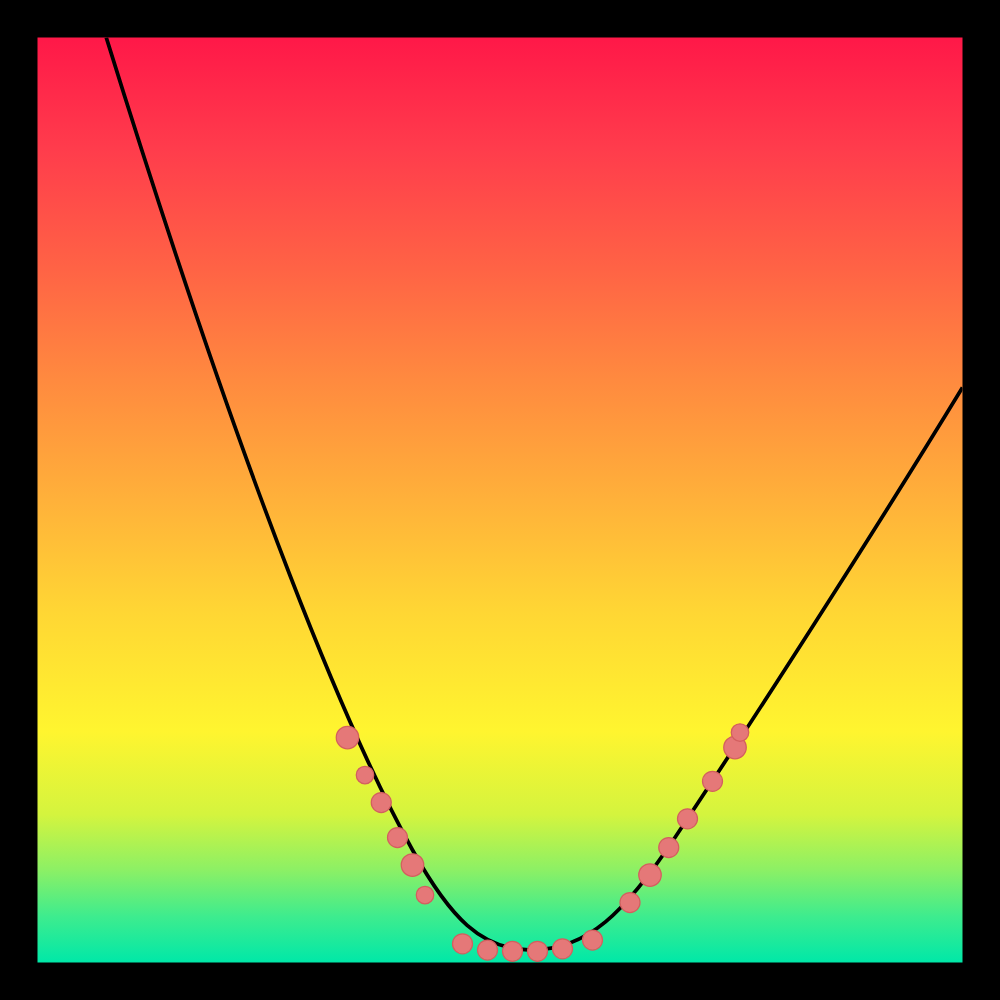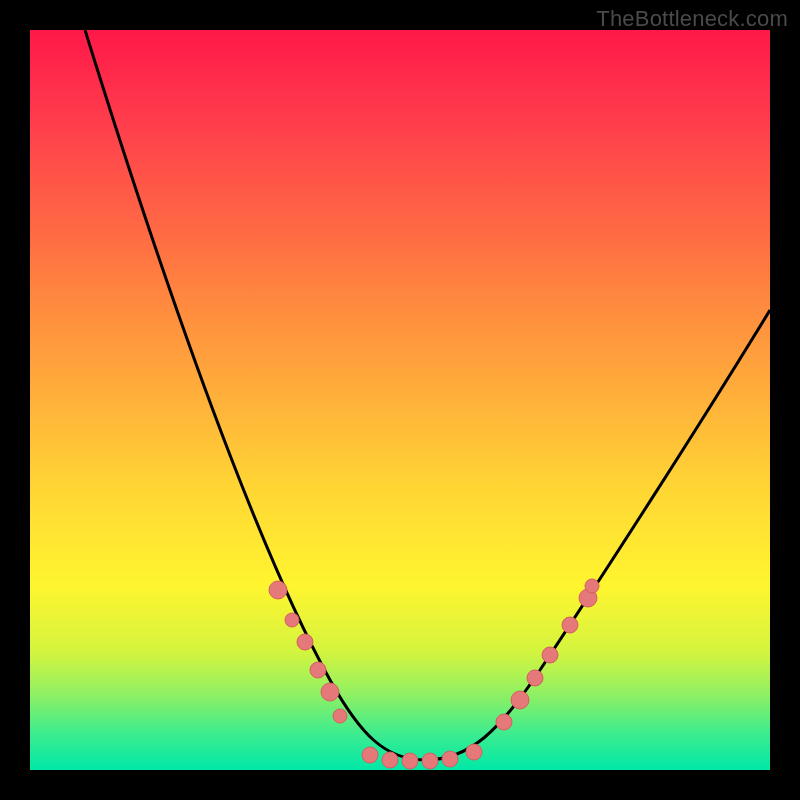--- a/index.html
+++ b/index.html
@@ -80,14 +80,13 @@
           <circle cx="474" cy="692" r="8" fill="#e57878" stroke="#d35f5f" stroke-width="1"></circle>
           <circle cx="490" cy="670" r="9" fill="#e57878" stroke="#d35f5f" stroke-width="1"></circle>
           <circle cx="505" cy="648" r="8" fill="#e57878" stroke="#d35f5f" stroke-width="1"></circle>
           <circle cx="520" cy="625" r="8" fill="#e57878" stroke="#d35f5f" stroke-width="1"></circle>
           <circle cx="540" cy="595" r="8" fill="#e57878" stroke="#d35f5f" stroke-width="1"></circle>
           <circle cx="558" cy="568" r="9" fill="#e57878" stroke="#d35f5f" stroke-width="1"></circle>
           <circle cx="562" cy="556" r="7" fill="#e57878" stroke="#d35f5f" stroke-width="1"></circle>
         </g>
     </svg>
   </div>
-  <div class="watermark">TheBottleneck.com</div>
 </div>
 
 </body></html>

